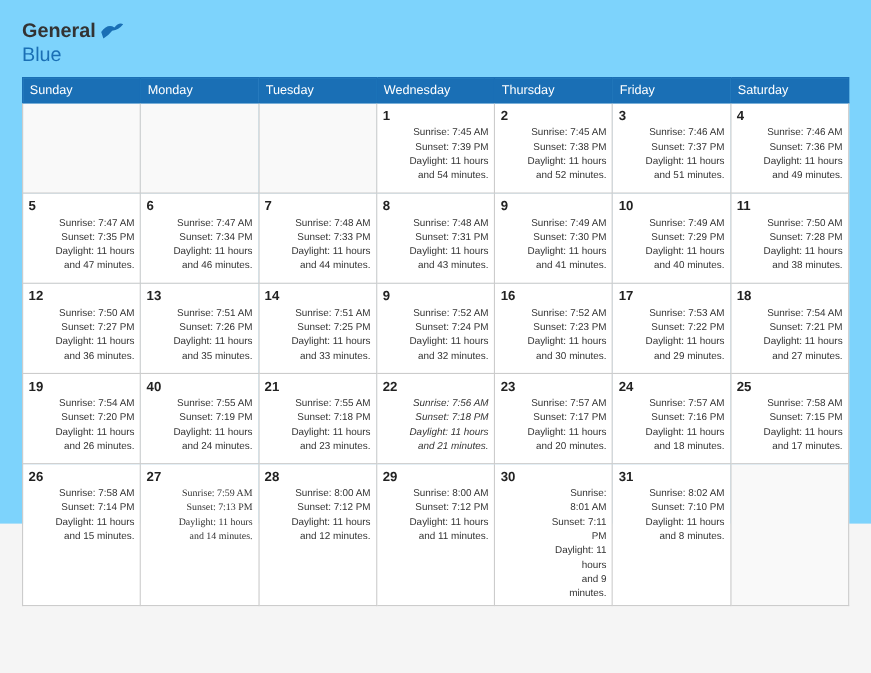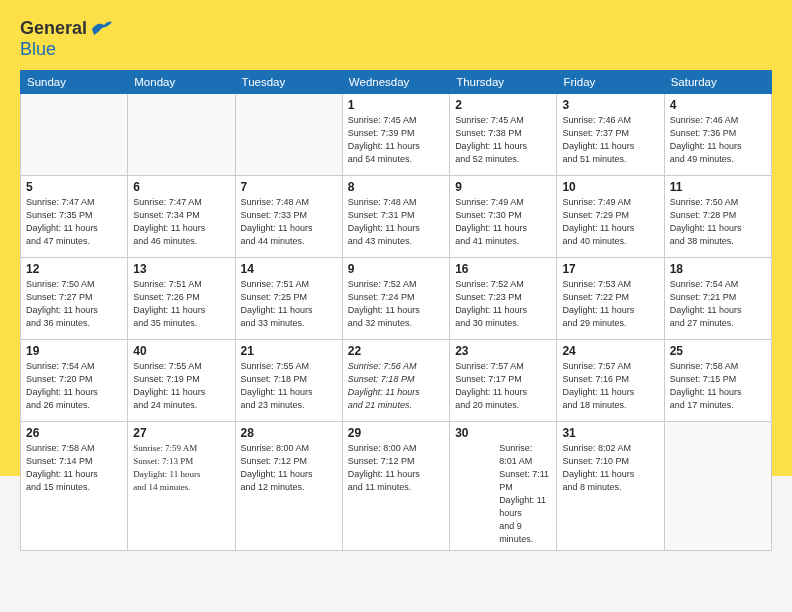--- a/index.html
+++ b/index.html
@@ -6,21 +6,21 @@
     body {
       font-family: Arial, sans-serif;
       background: #f5f5f5;
       width: 792px;
       height: 612px;
       overflow: hidden;
     }
     .page {
       width: 792px;
       height: 476px;
-      background: #fde047;
+      background: #7dd3fc;
       padding: 18px 20px 12px 20px;
     }
     .header {
       display: flex;
       justify-content: space-between;
       align-items: flex-start;
       margin-bottom: 10px;
     }
     .logo {
       display: flex;
@@ -73,20 +73,21 @@
       font-size: 12px;
       font-weight: bold;
       color: #222;
       display: block;
       margin-bottom: 2px;
     }
     .day-info {
       font-size: 9px;
       color: #333;
       line-height: 1.45;
+      text-align: right;
     }
   </style>
 </head>
 <body>
 
 <div class="page">
   <div class="header">
     <div class="logo">
       <div class="logo-line">
         <span style="font-size:18px;font-weight:bold;color:#333;">General</span>

